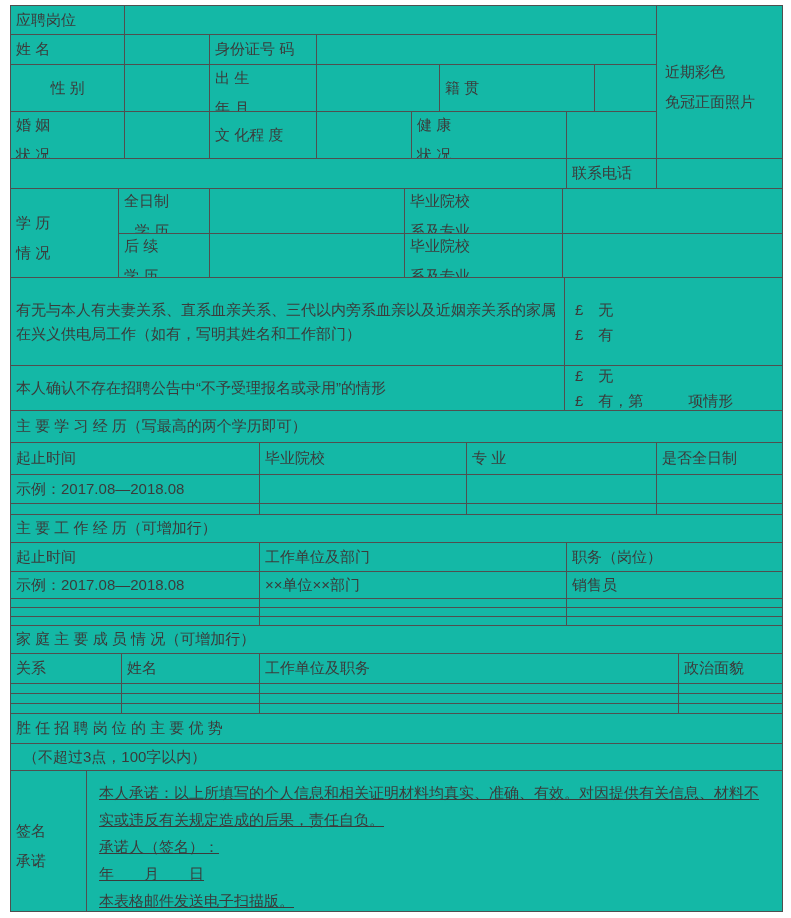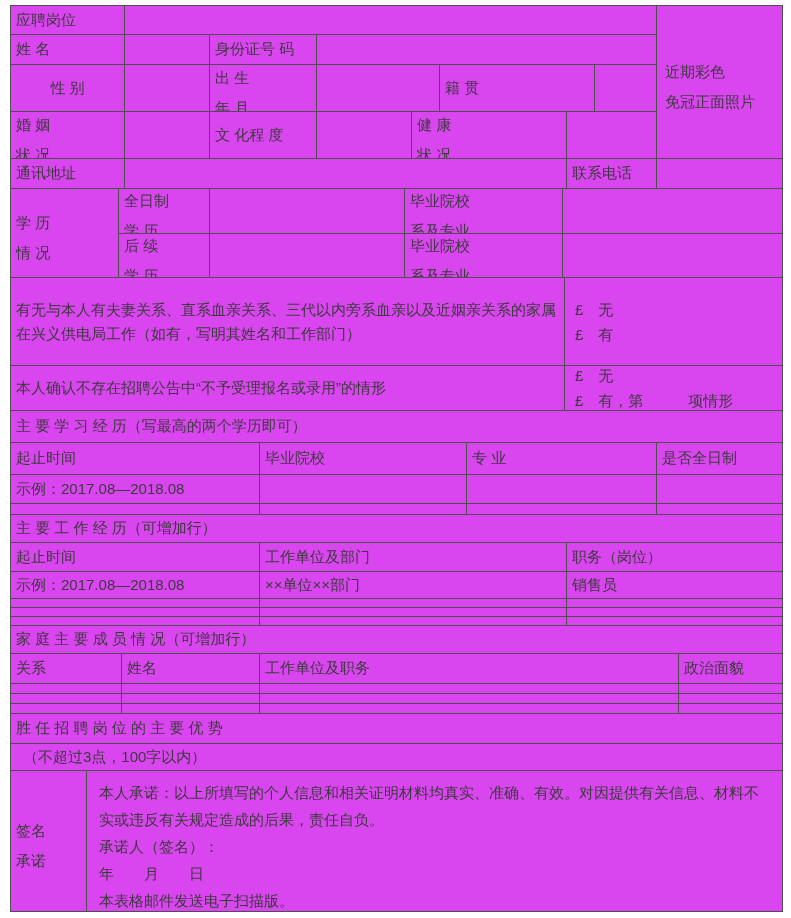--- a/index.html
+++ b/index.html
@@ -10,41 +10,41 @@
   body{
     font-family:"Liberation Sans","DejaVu Sans",sans-serif;
     color:var(--tc);
     font-size:15px;
     width:791px;
   }
   .form{
     width:771px;
     margin:5px 0 0 10px;
     border:1px solid var(--bc);
-    background:#d946ef;
+    background:#14b8a6;
   }
   .trow{display:flex;box-sizing:border-box;align-items:stretch;}
   .trow + .trow{border-top:1px solid var(--bc);}
   .c{
     box-sizing:border-box;
     display:flex;
     align-items:center;
     padding:0 5px;
     overflow:hidden;
     flex:0 0 auto;
   }
   .c + .c{border-left:1px solid var(--bc);}
   .grow{flex:1 1 auto;min-width:0;}
   .p0{padding:0;}
   .stack{display:flex;flex-direction:column;align-items:stretch;}
   .lines{display:block;}
   .lines span{display:block;line-height:21px;margin-top:9px;}
   .opt span{display:block;line-height:25px;}
   .qtext{line-height:24px;}
-  .sig{display:block;padding:8px 12px;line-height:27px;}
+  .sig{display:block;padding:8px 12px;line-height:27px;text-decoration:underline;}
   .sig div{display:block;}
   .photo{align-items:center;}
 </style>
 </head>
 <body>
 
 <div class="form">
 
   <div class="trow" style="height:152px;">
     <div class="c p0 stack grow">
@@ -104,40 +104,37 @@
     </div>
     <div class="c photo" style="width:126px;padding:0 8px;">
       <div class="lines">
           <span>近期彩色</span>
           <span>免冠正面照片</span>
         </div>
     </div>
   </div>
 
   <div class="trow" style="height:30px;">
-    <div class="c" style="width:113px;">
-        <span>通讯地址</span>
-      </div>
     <div class="c grow"></div>
     <div class="c" style="width:90px;">
         <span>联系电话</span>
       </div>
     <div class="c" style="width:126px;"></div>
   </div>
 
   <div class="trow" style="height:89px;">
     <div class="c" style="width:107px;">
       <div class="lines">
           <span>学 历</span>
           <span>情 况</span>
         </div>
     </div>
     <div class="c p0 stack grow">
       <div class="trow" style="height:44px;">
-        <div class="c" style="width:90px;">
+        <div class="c" style="width:90px;text-align:right;">
           <div class="lines">
               <span>全日制</span>
               <span>学 历</span>
             </div>
         </div>
         <div class="c" style="width:195px;"></div>
         <div class="c" style="width:158px;">
           <div class="lines">
               <span>毕业院校</span>
               <span>系及专业</span>

